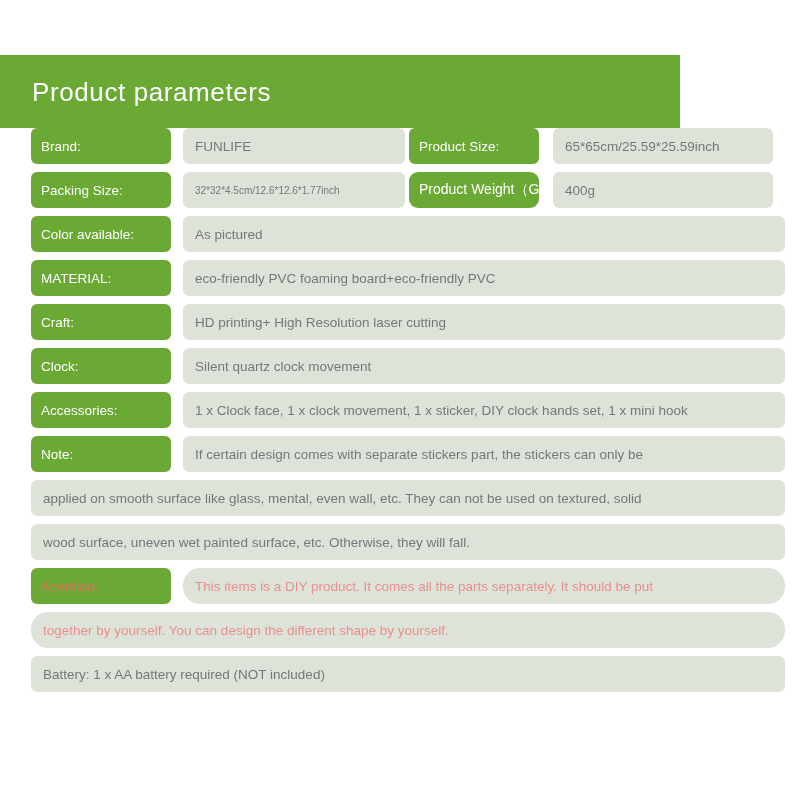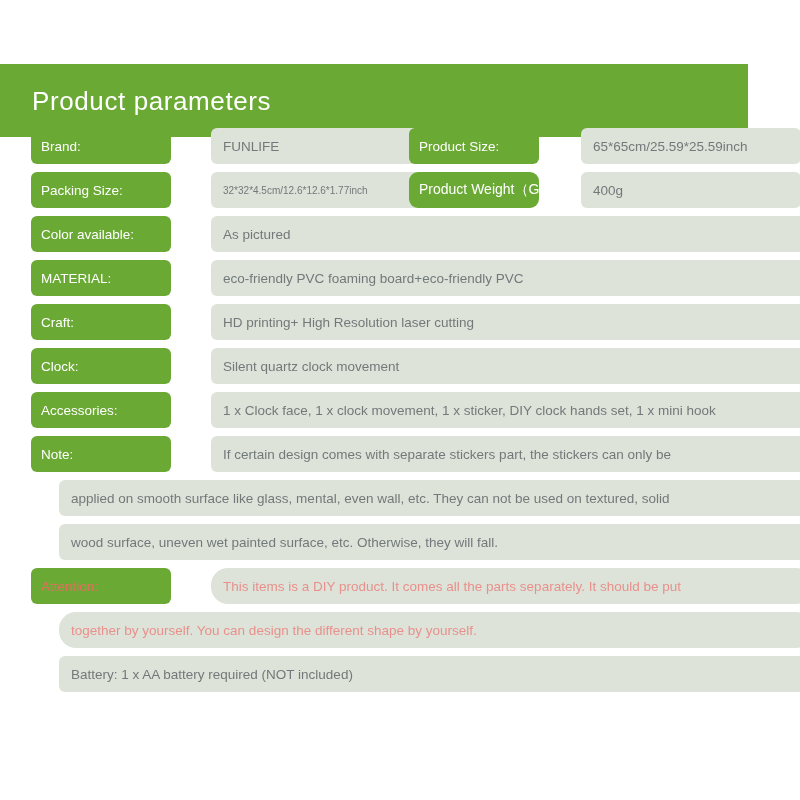--- a/index.html
+++ b/index.html
@@ -17,22 +17,22 @@
     position: relative;
     width: 800px;
     height: 800px;
     background: #ffffff;
   }
 
   
   .header-bar {
     position: absolute;
     left: 0;
-    top: 64px;
-    width: 748px;
+    top: 55px;
+    width: 680px;
     height: 73px;
     background: #6ba935;
   }
   .header-title {
     position: absolute;
     left: 32px;
     top: 50%;
     transform: translateY(-50%);
     color: #ffffff;
     font-size: 26px;
@@ -89,21 +89,20 @@
     border-radius: 6px;
     color: #72797a;
     font-size: 13.5px;
     font-weight: 300;
     display: flex;
     align-items: center;
     padding-left: 12px;
     box-sizing: border-box;
     white-space: nowrap;
     overflow: hidden;
-    margin-left: 28px;
   }
   .value-box.small {
     font-size: 10px;
   }
   .value-box.attention-text {
     color: #e8908c;
     border-radius: 17px;
   }
 
   

